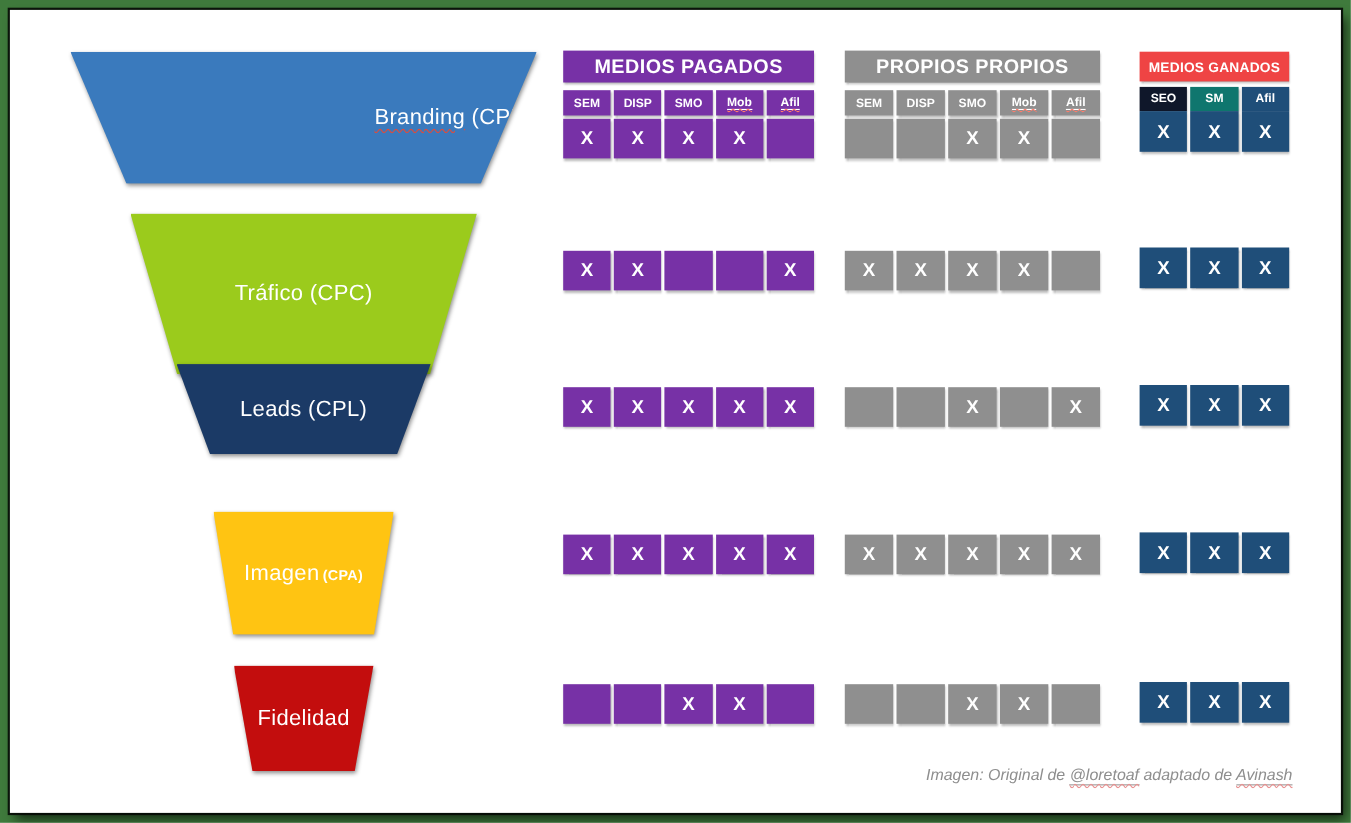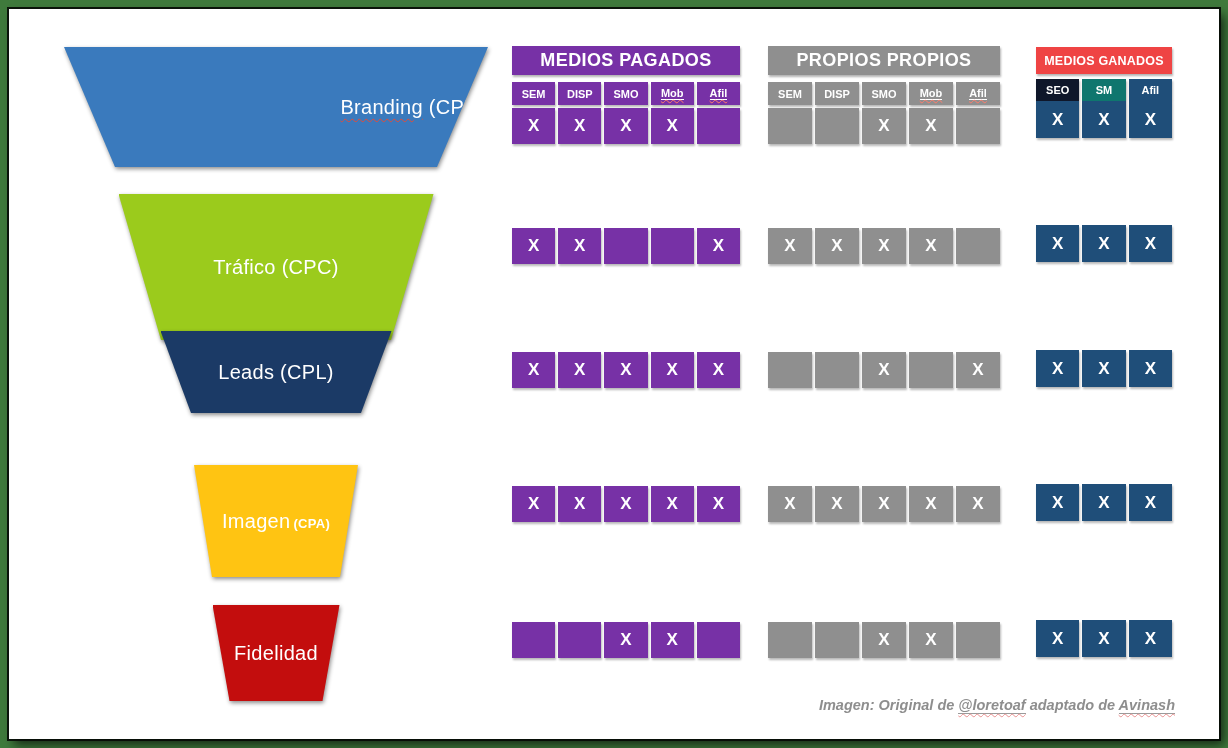--- a/index.html
+++ b/index.html
@@ -36,21 +36,21 @@
   }
   .mt-colhead { font-size:11px; font-weight:bold; }
   .mt-colhead .col-underline {
     border-bottom:1px solid #FFFFFF;
     text-decoration: underline wavy #FF7B6B 1px;
     text-underline-offset: 2px;
   }
   .mt-mark { font-size:17px; font-weight:bold; }
   .attribution {
     position:absolute; top:688px; right:44px;
-    font-size:14.5px; font-style:italic; color:#8E8E8E; white-space:nowrap;font-weight:bold;
+    font-size:14.5px; font-style:italic; color:#8E8E8E; white-space:nowrap;
   }
   .attribution .u {
     border-bottom:1px solid #9A9A9A;
     text-decoration: underline wavy #E89090 1px;
     text-underline-offset: 3px;
   }
 </style>
 </head>
 <body>
 

